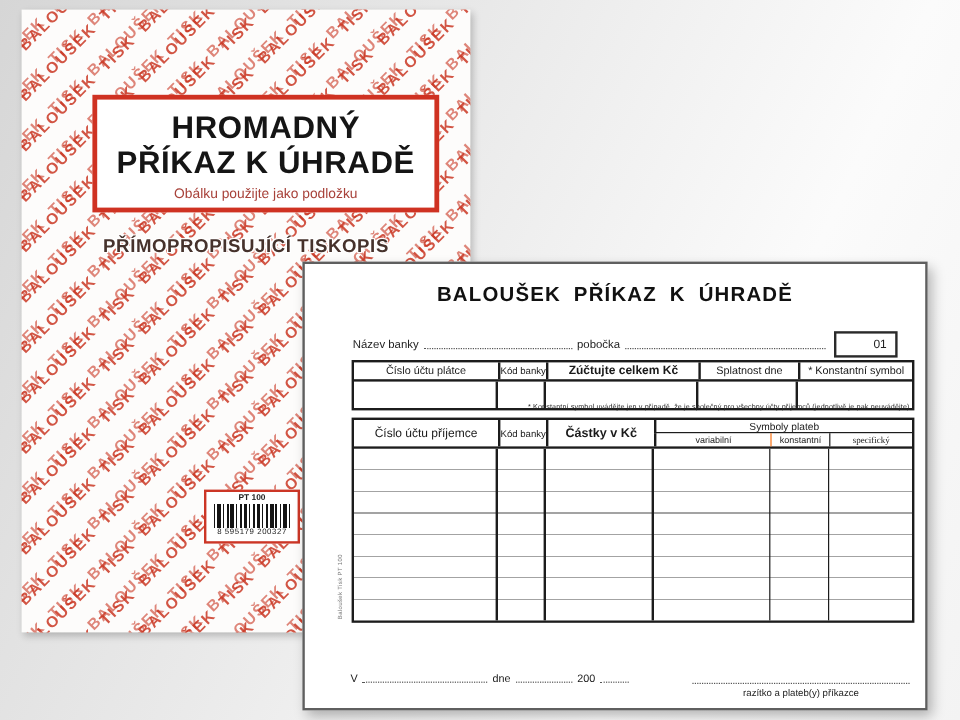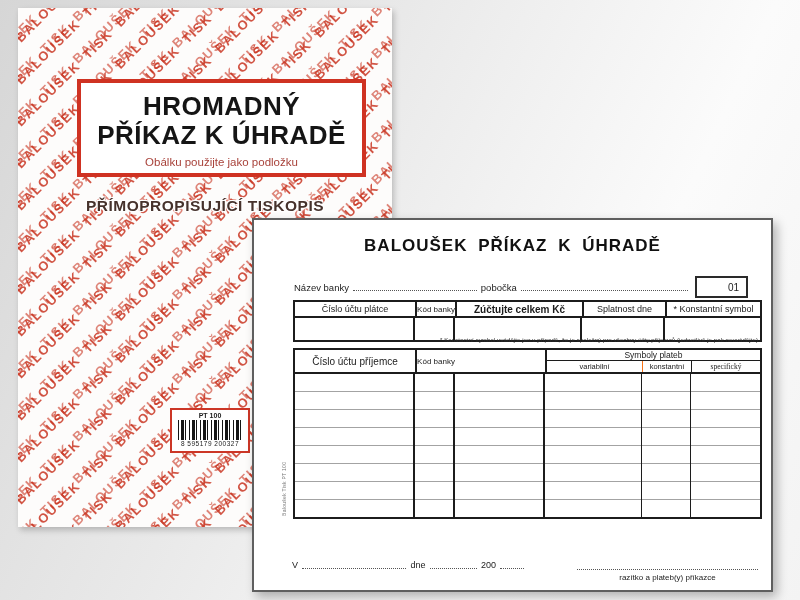--- a/index.html
+++ b/index.html
@@ -182,20 +182,21 @@
         <div class="vline" style="left:368px;width:2px;"></div>
       </div>
     </div>
 
     <div class="footnote">*  Konstantní symbol uvádějte jen v případě, že je společný pro všechny účty příjemců (jednotlivě je pak neuvádějte)</div>
 
     <div class="tbl t2">
       <div class="t2-head">
         <div class="t2c c-acct">Číslo účtu příjemce</div>
         <div class="t2c c-kod">Kód banky</div>
+        <div class="t2c c-amt">Částky v Kč</div>
         <div class="t2c c-sym">Symboly plateb</div>
         <div class="t2c c-var">variabilní</div>
         <div class="t2c c-kon">konstantní</div>
         <div class="t2c c-spe">specifický</div>
       </div>
       <div class="t2-body" id="t2-body" style="height: 143px;">
         <div class="vline" style="left:118px;width:2px;"></div>
         <div class="vline" style="left:158px;width:2px;"></div>
         <div class="vline" style="left:248px;width:2px;"></div>
         <div class="vline" style="left:346px;width:1px;"></div>

